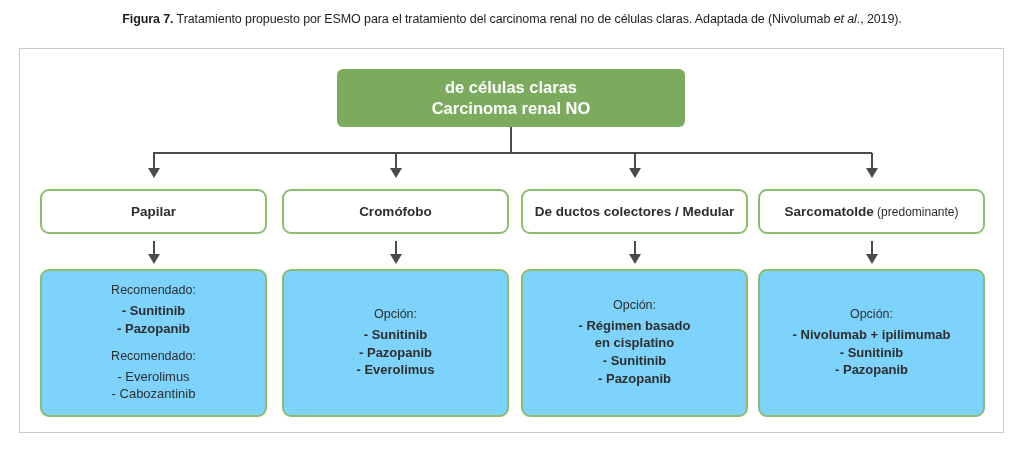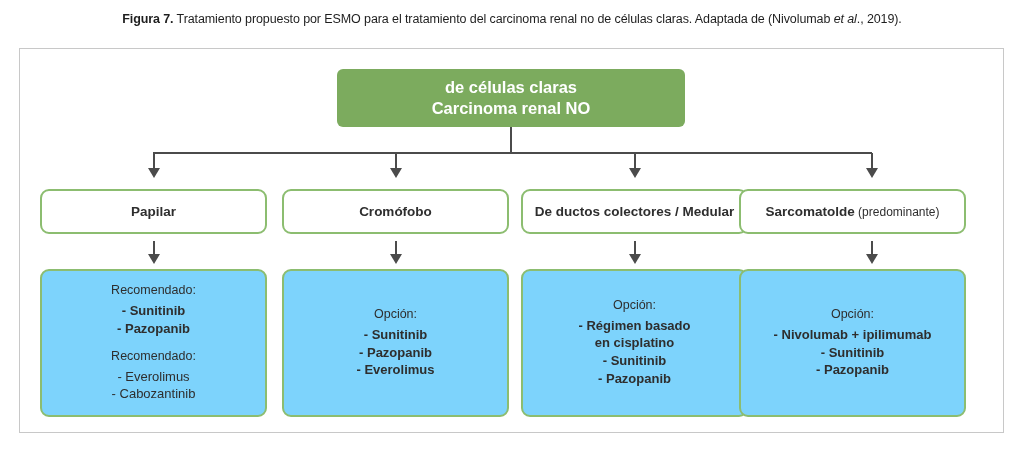--- a/index.html
+++ b/index.html
@@ -76,21 +76,21 @@
     position: absolute; top: 220px; width: 227px; height: 148px;
     background: #7dd3fc; border: 2px solid var(--green-border); border-radius: 9px;
     display: flex; flex-direction: column; align-items: center; justify-content: center;
     gap: 11px; padding: 6px 4px;
   }
   .section { display: flex; flex-direction: column; align-items: center; gap: 1px; }
   .heading { font-size: 12.5px; margin-bottom: 5px; }
   .item { font-size: 13px; line-height: 1.3; text-align: center; white-space: pre-line; }
   .item.bold { font-weight: 700; }
 
-  .c1 { left: 20px; }  .c2 { left: 262px; }  .c3 { left: 501px; }  .c4 { left: 719px; }
+  .c1 { left: 20px; }  .c2 { left: 262px; }  .c3 { left: 501px; }  .c4 { left: 738px; }
 </style>
 </head>
 <body>
 
 <div class="page">
 
   <p class="caption"><span class="cap-b">Figura 7.</span><span> Tratamiento propuesto por ESMO para el tratamiento del carcinoma renal no de células claras. Adaptada de (Nivolumab </span><span class="cap-i">et al</span><span>., 2019).</span></p>
 
   <div class="frame">
 

